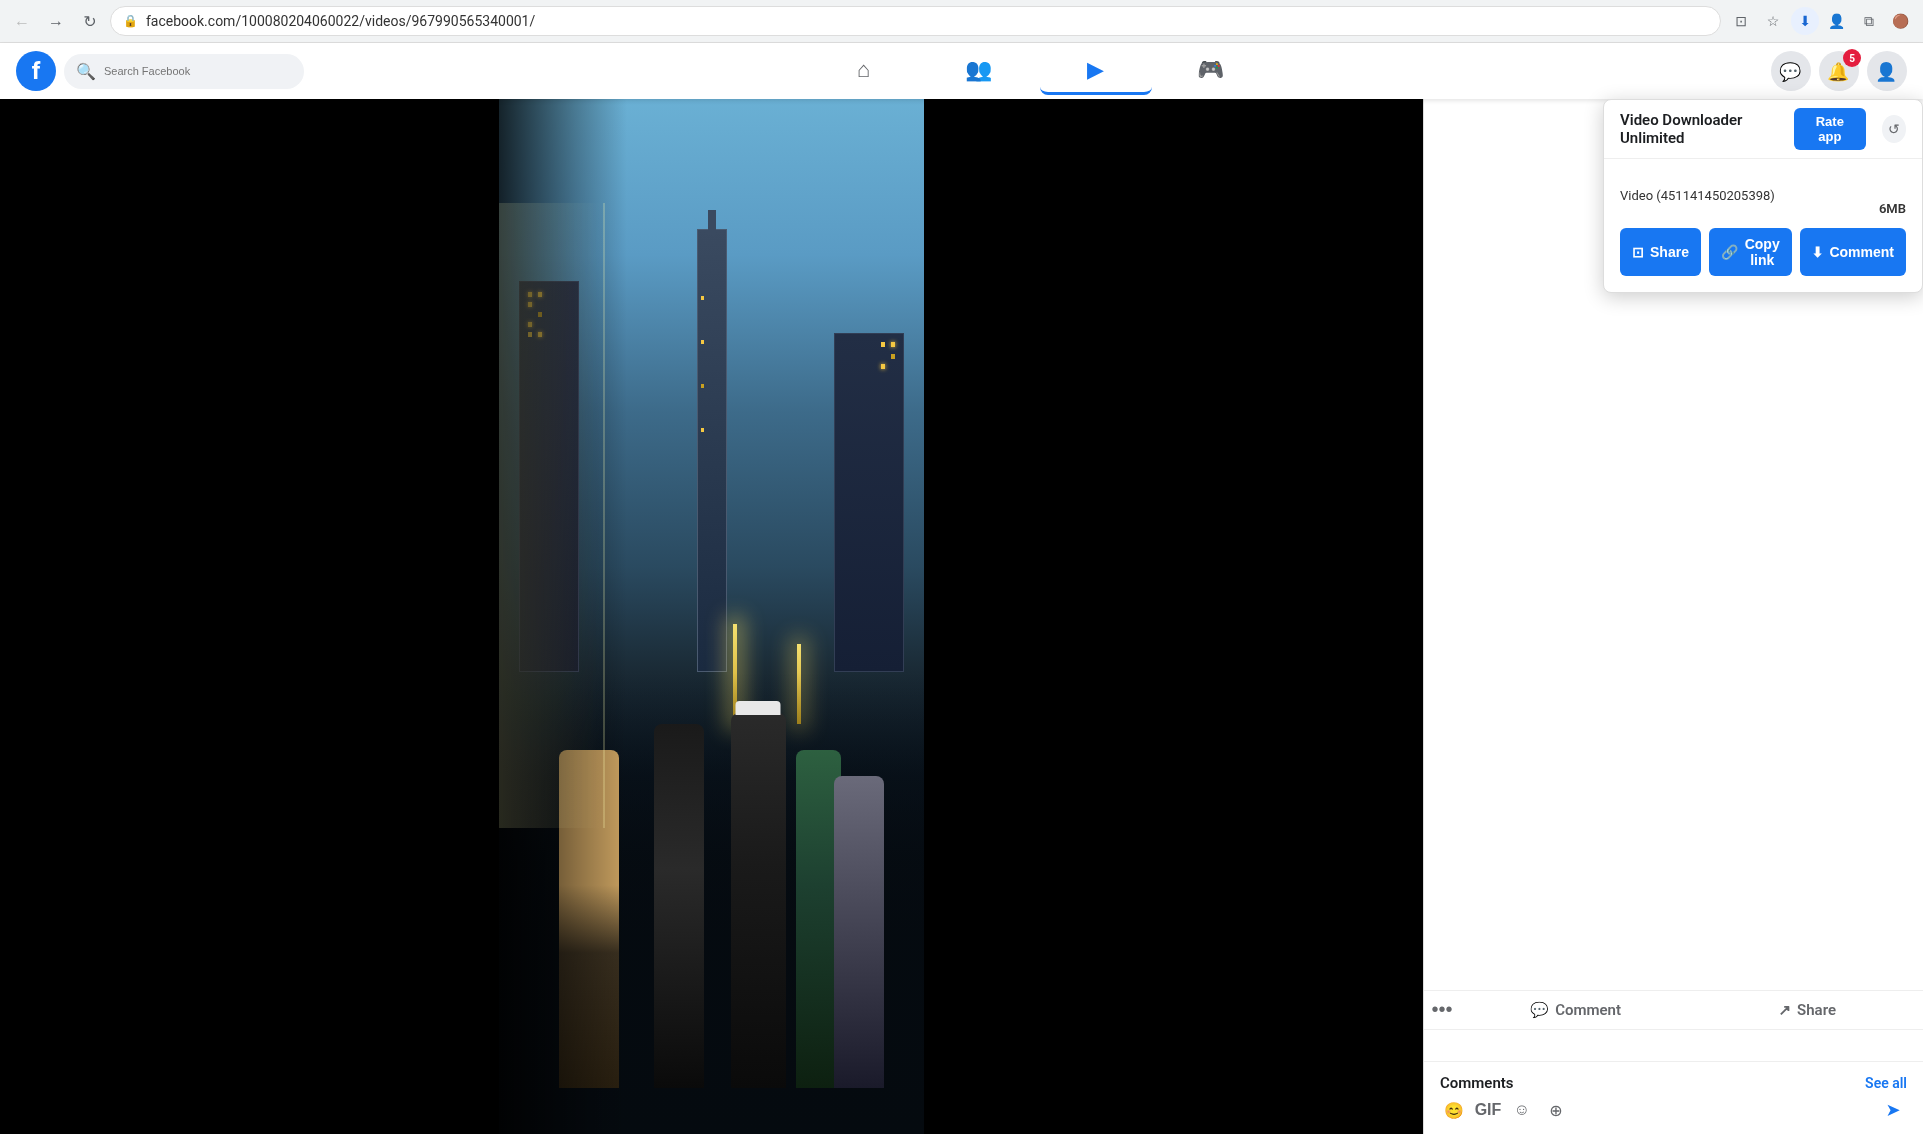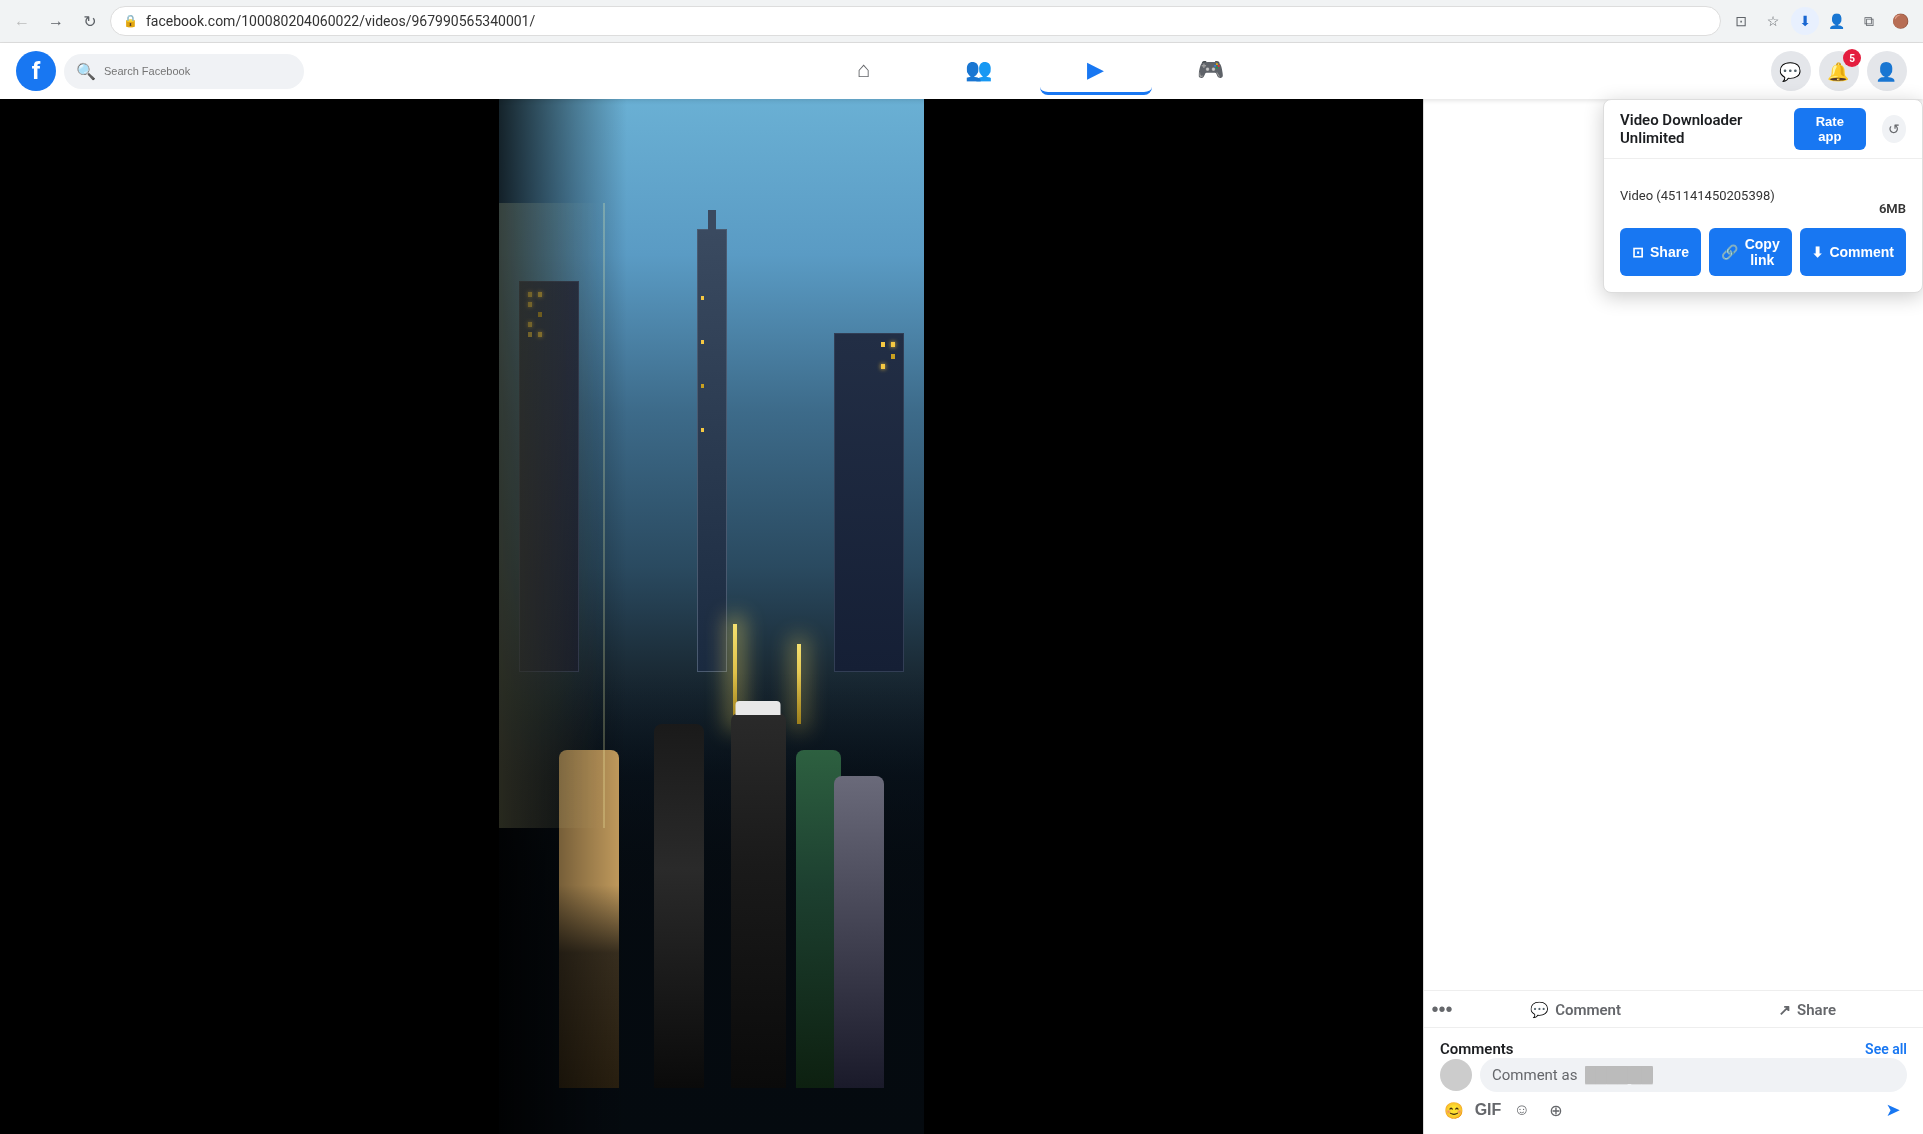--- a/index.html
+++ b/index.html
@@ -562,29 +562,20 @@
         <span>↗</span>
         <span>Share</span>
       </div>
     </div>
 
     <div style="position:absolute; bottom:0; left:0; right:0; background:white; padding:12px 16px; border-top:1px solid #eee;">
       <div class="comment-header">
         <span class="comment-title">Comments</span>
         <a class="see-all-link">See all</a>
       </div>
-      <div class="comment-input-area">
-        <div class="comment-avatar"></div>
-        <div class="comment-input-box">
-          <span class="comment-placeholder">
-            <span>Comment as</span>
-            <span style="color:#bbb; background:#bbb; border-radius:2px; margin-left:4px;">████ ██</span>
-          </span>
-        </div>
-      </div>
       <div class="comment-icons">
         <button class="comment-icon-btn">😊</button>
         <button class="comment-icon-btn" style="font-size:16px; font-weight:bold;">GIF</button>
         <button class="comment-icon-btn">☺</button>
         <button class="comment-icon-btn">⊕</button>
         <button class="comment-icon-btn send-btn" style="margin-left:auto;">➤</button>
       </div>
     </div>
   </div>
 </div>

